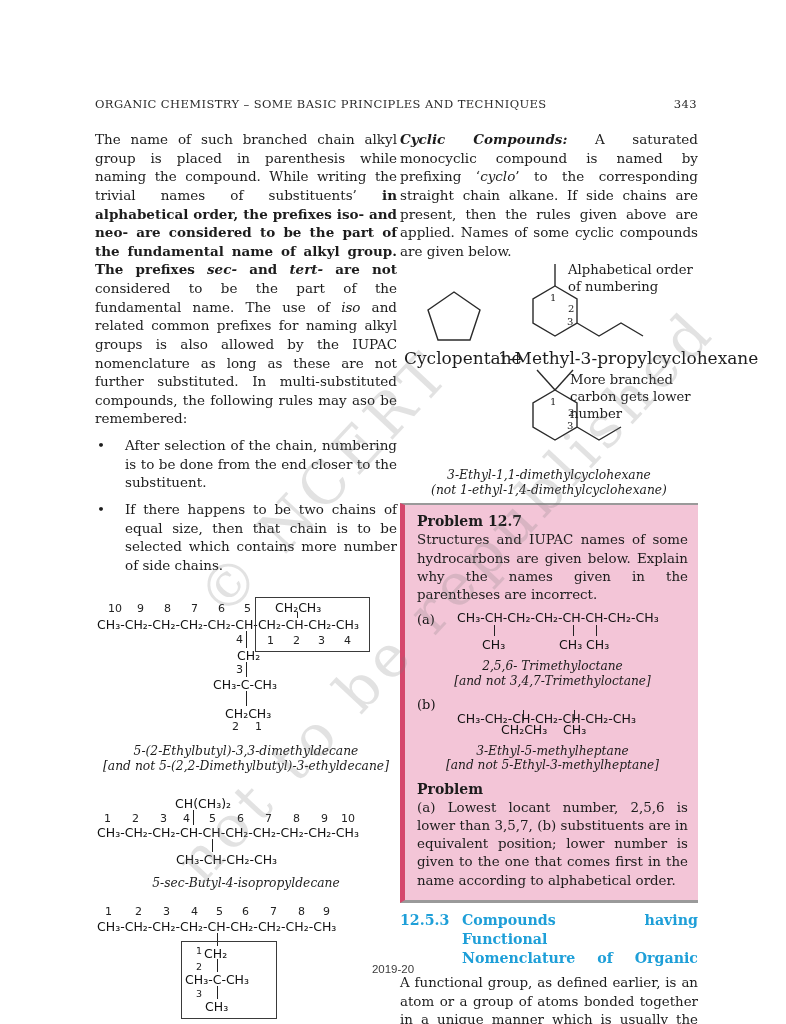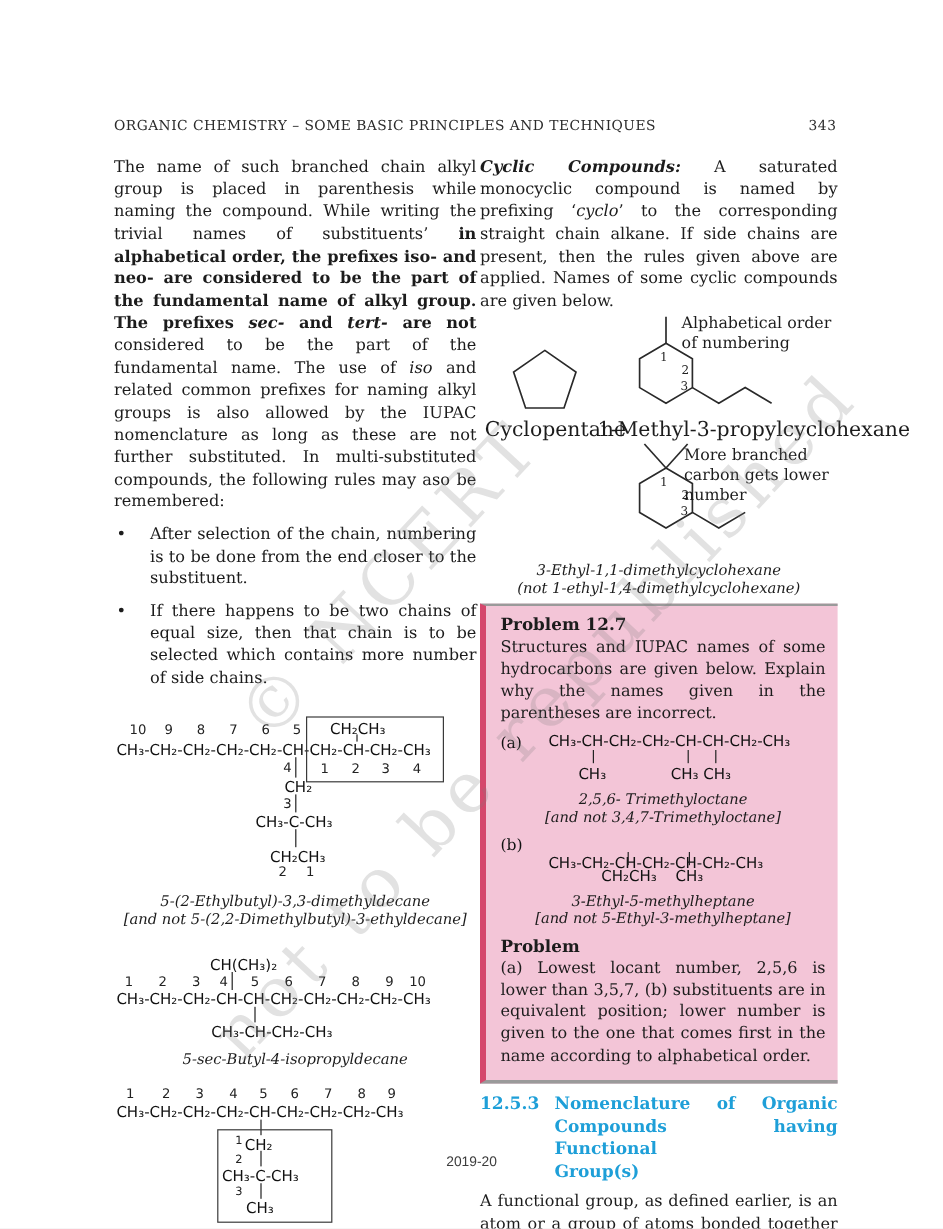--- a/index.html
+++ b/index.html
@@ -226,23 +226,22 @@
         <div>[and not 5-Ethyl-3-methylheptane]</div>
       </div>
 
       <p class="ptitle" style="margin-top:8px">Problem</p>
       <p class="ptext">(a) Lowest locant number, 2,5,6 is lower than 3,5,7, (b) substituents are in equivalent position; lower number is given to the one that comes first in the name according to alphabetical order.</p>
     </div>
 
     <div class="sechead">
       <span class="secnum">12.5.3</span>
       <div style="flex:1">
+        <div class="jline">Compounds having Functional</div>
         <div class="jline">Nomenclature of Organic</div>
-        <div class="jline">Compounds having Functional</div>
-        <div>Group(s)</div>
       </div>
     </div>
 
     <p class="finalp">A functional group, as defined earlier, is an atom or a group of atoms bonded together in a unique manner which is usually the site of</p>
   </div>
 
   <div class="ftr">
     <span>2019-20</span>
   </div>
 

